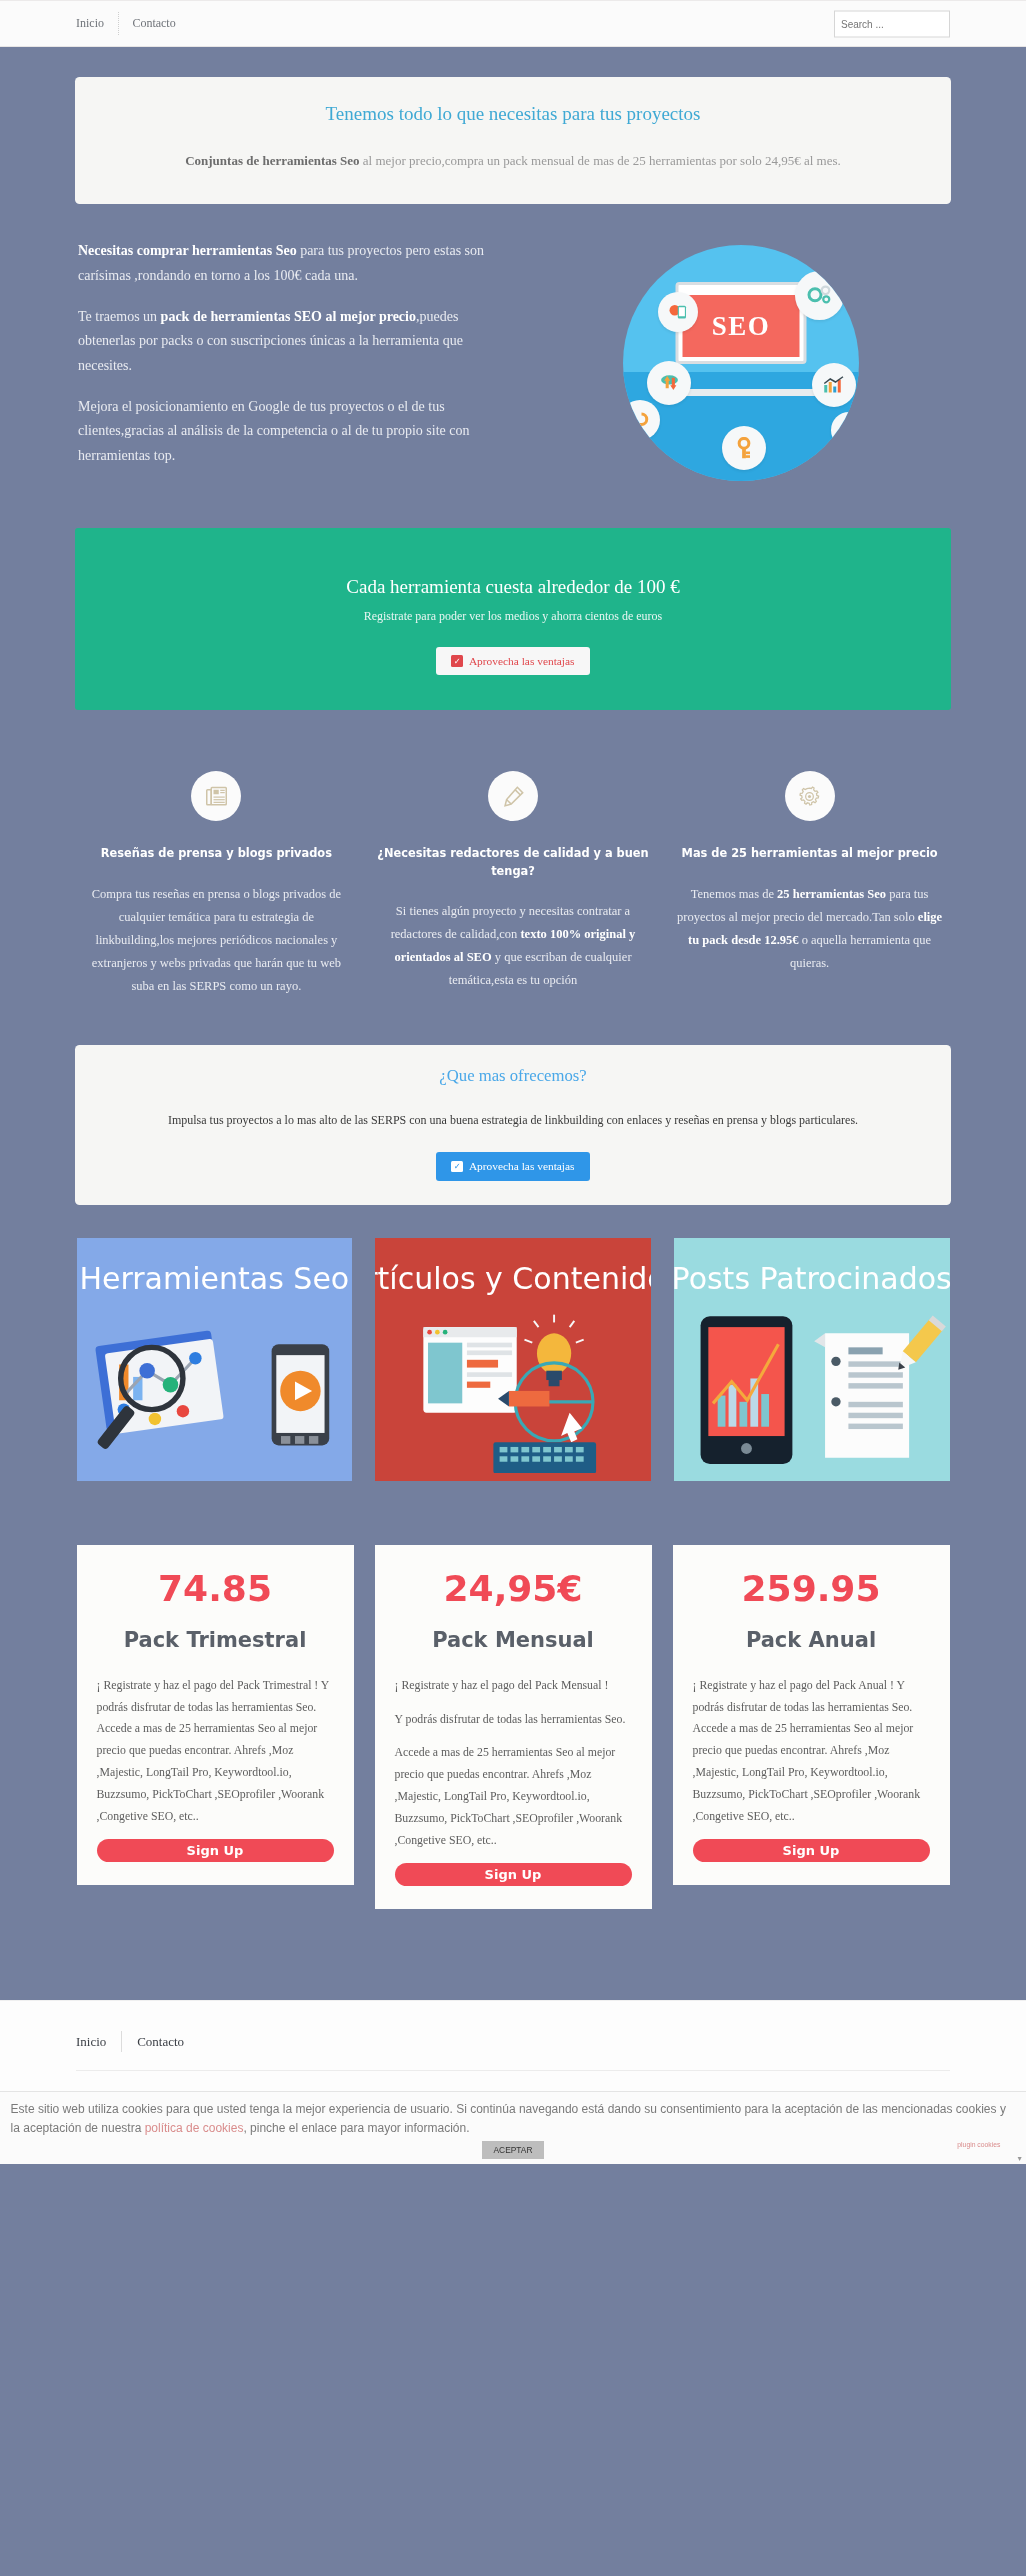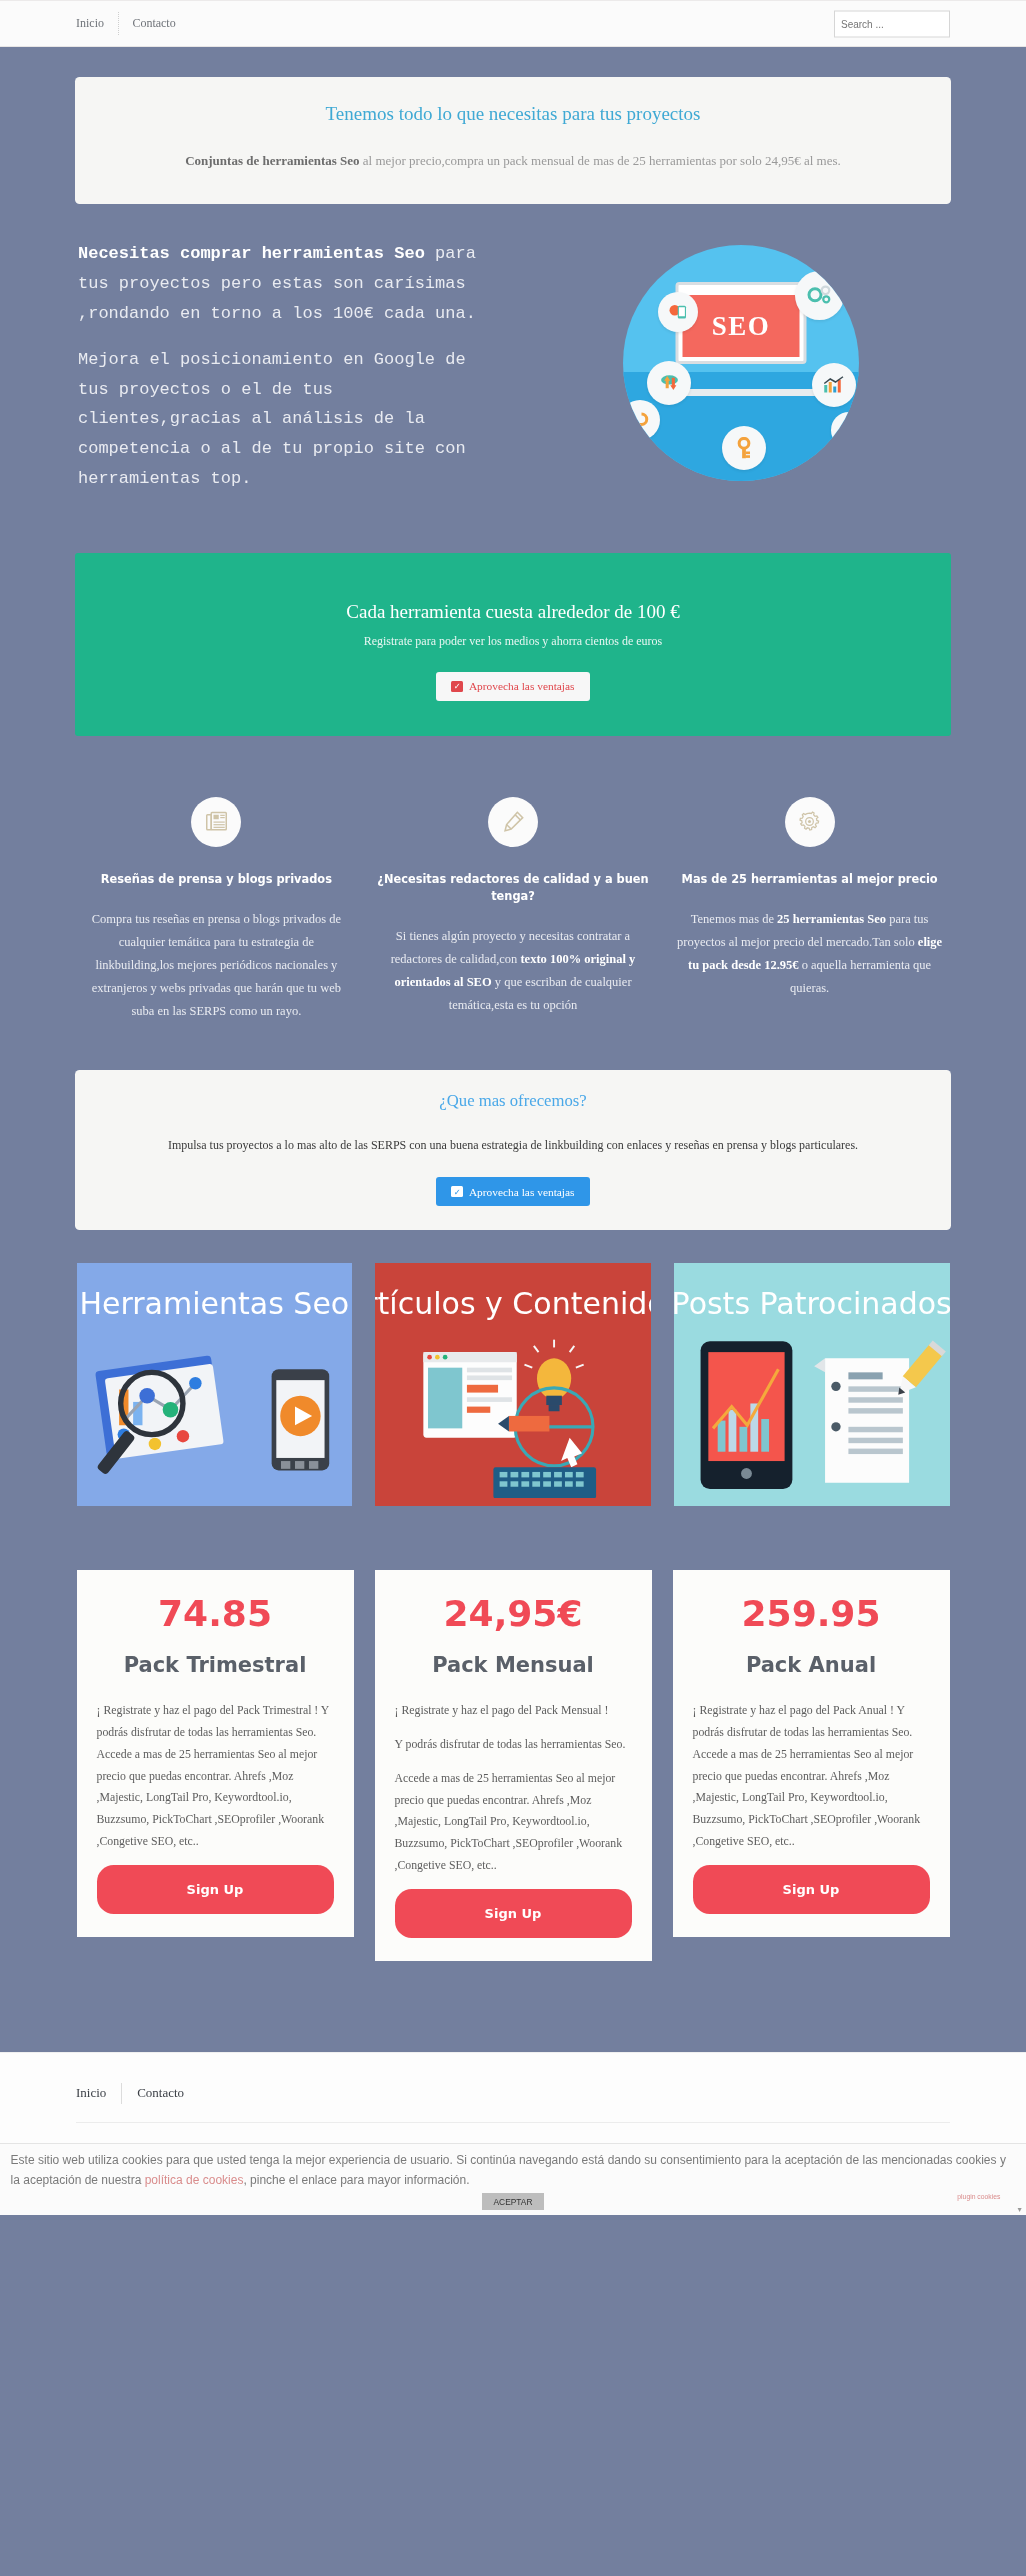--- a/index.html
+++ b/index.html
@@ -104,21 +104,21 @@
   .hero-sub {
     color: #9a9a9a;
     font-size: 13px;
     line-height: 2;
     font-family: "Liberation Serif", serif;
   }
   .hero-sub b { color: #6d6d6d; }
 
   
   .intro { display: flex; gap: 30px; margin-bottom: 43px; padding: 0 3px; }
-  .intro-text { width: 426px; color: #e9ebf1; font-size: 17px; font-family: Liberation Mono, monospace; }
+  .intro-text { width: 426px; color: #e9ebf1; font-size: 14px; }
   .intro-text p { margin-bottom: 16.7px; line-height: 1.75; }
   .intro-text b { font-weight: bold; color: #ffffff; }
   .intro-art { flex: 1; display: flex; justify-content: center; align-items: flex-start; padding-top: 6px; }
 
   .seo-circle {
     width: 236px; height: 236px;
     border-radius: 50%;
     background: #55c2ef;
     position: relative;
     overflow: hidden;
@@ -240,21 +240,21 @@
   }
   .price-name {
     font-family: "DejaVu Sans", sans-serif; font-weight: bold;
     color: #5a6069; font-size: 21px; margin-bottom: 23px;
   }
   .price-desc { color: #5d5d5d; font-size: 11.8px; line-height: 1.85; text-align: left; }
   .price-desc p { margin-bottom: 12px; }
   .btn-signup {
     display: block; width: 100%; margin-top: 3px;
     background: #f04a56; color: #fff; border: none; border-radius: 16.7px;
-    padding: 17px 0; font-size: 13px; font-weight: bold;
+    padding: 4px 0; font-size: 13px; font-weight: bold;
     font-family: "DejaVu Sans", sans-serif; cursor: pointer;
   }
 
   
   .footer {
     background: #fdfdfd;
     border-top: 0.8px solid #f0f0f0;
     padding: 30px 76px 20px;
   }
   .footer-nav { display: flex; align-items: center; padding-bottom: 18px; border-bottom: 0.8px solid #ececec; }
@@ -302,20 +302,23 @@
         <h1 class="hero-title">Tenemos todo lo que necesitas para tus proyectos</h1>
         <p class="hero-sub">
           <b>Conjuntas de herramientas Seo</b><span> al mejor precio,compra un pack mensual de mas de 25 herramientas por solo 24,95€ al mes.</span>
         </p>
       </section>
 
       <section class="intro">
         <div class="intro-text">
           <p>
             <b>Necesitas comprar herramientas Seo</b><span> para tus proyectos pero estas son carísimas ,rondando en torno a los 100€ cada una.</span>
+          </p>
+          <p>
+            <span>Te traemos un </span><b>pack de herramientas SEO al mejor precio</b><span>,puedes obtenerlas por packs o con suscripciones únicas a la herramienta que necesites.</span>
           </p>
           <p>Mejora el posicionamiento en Google de tus proyectos o el de tus clientes,gracias al análisis de la competencia o al de tu propio site con herramientas top.</p>
         </div>
         <div class="intro-art">
           <div class="seo-circle">
             <div class="wedge"></div>
             <div class="seo-laptop">
               <div class="seo-screen">
                 <span>SEO</span>
               </div>

